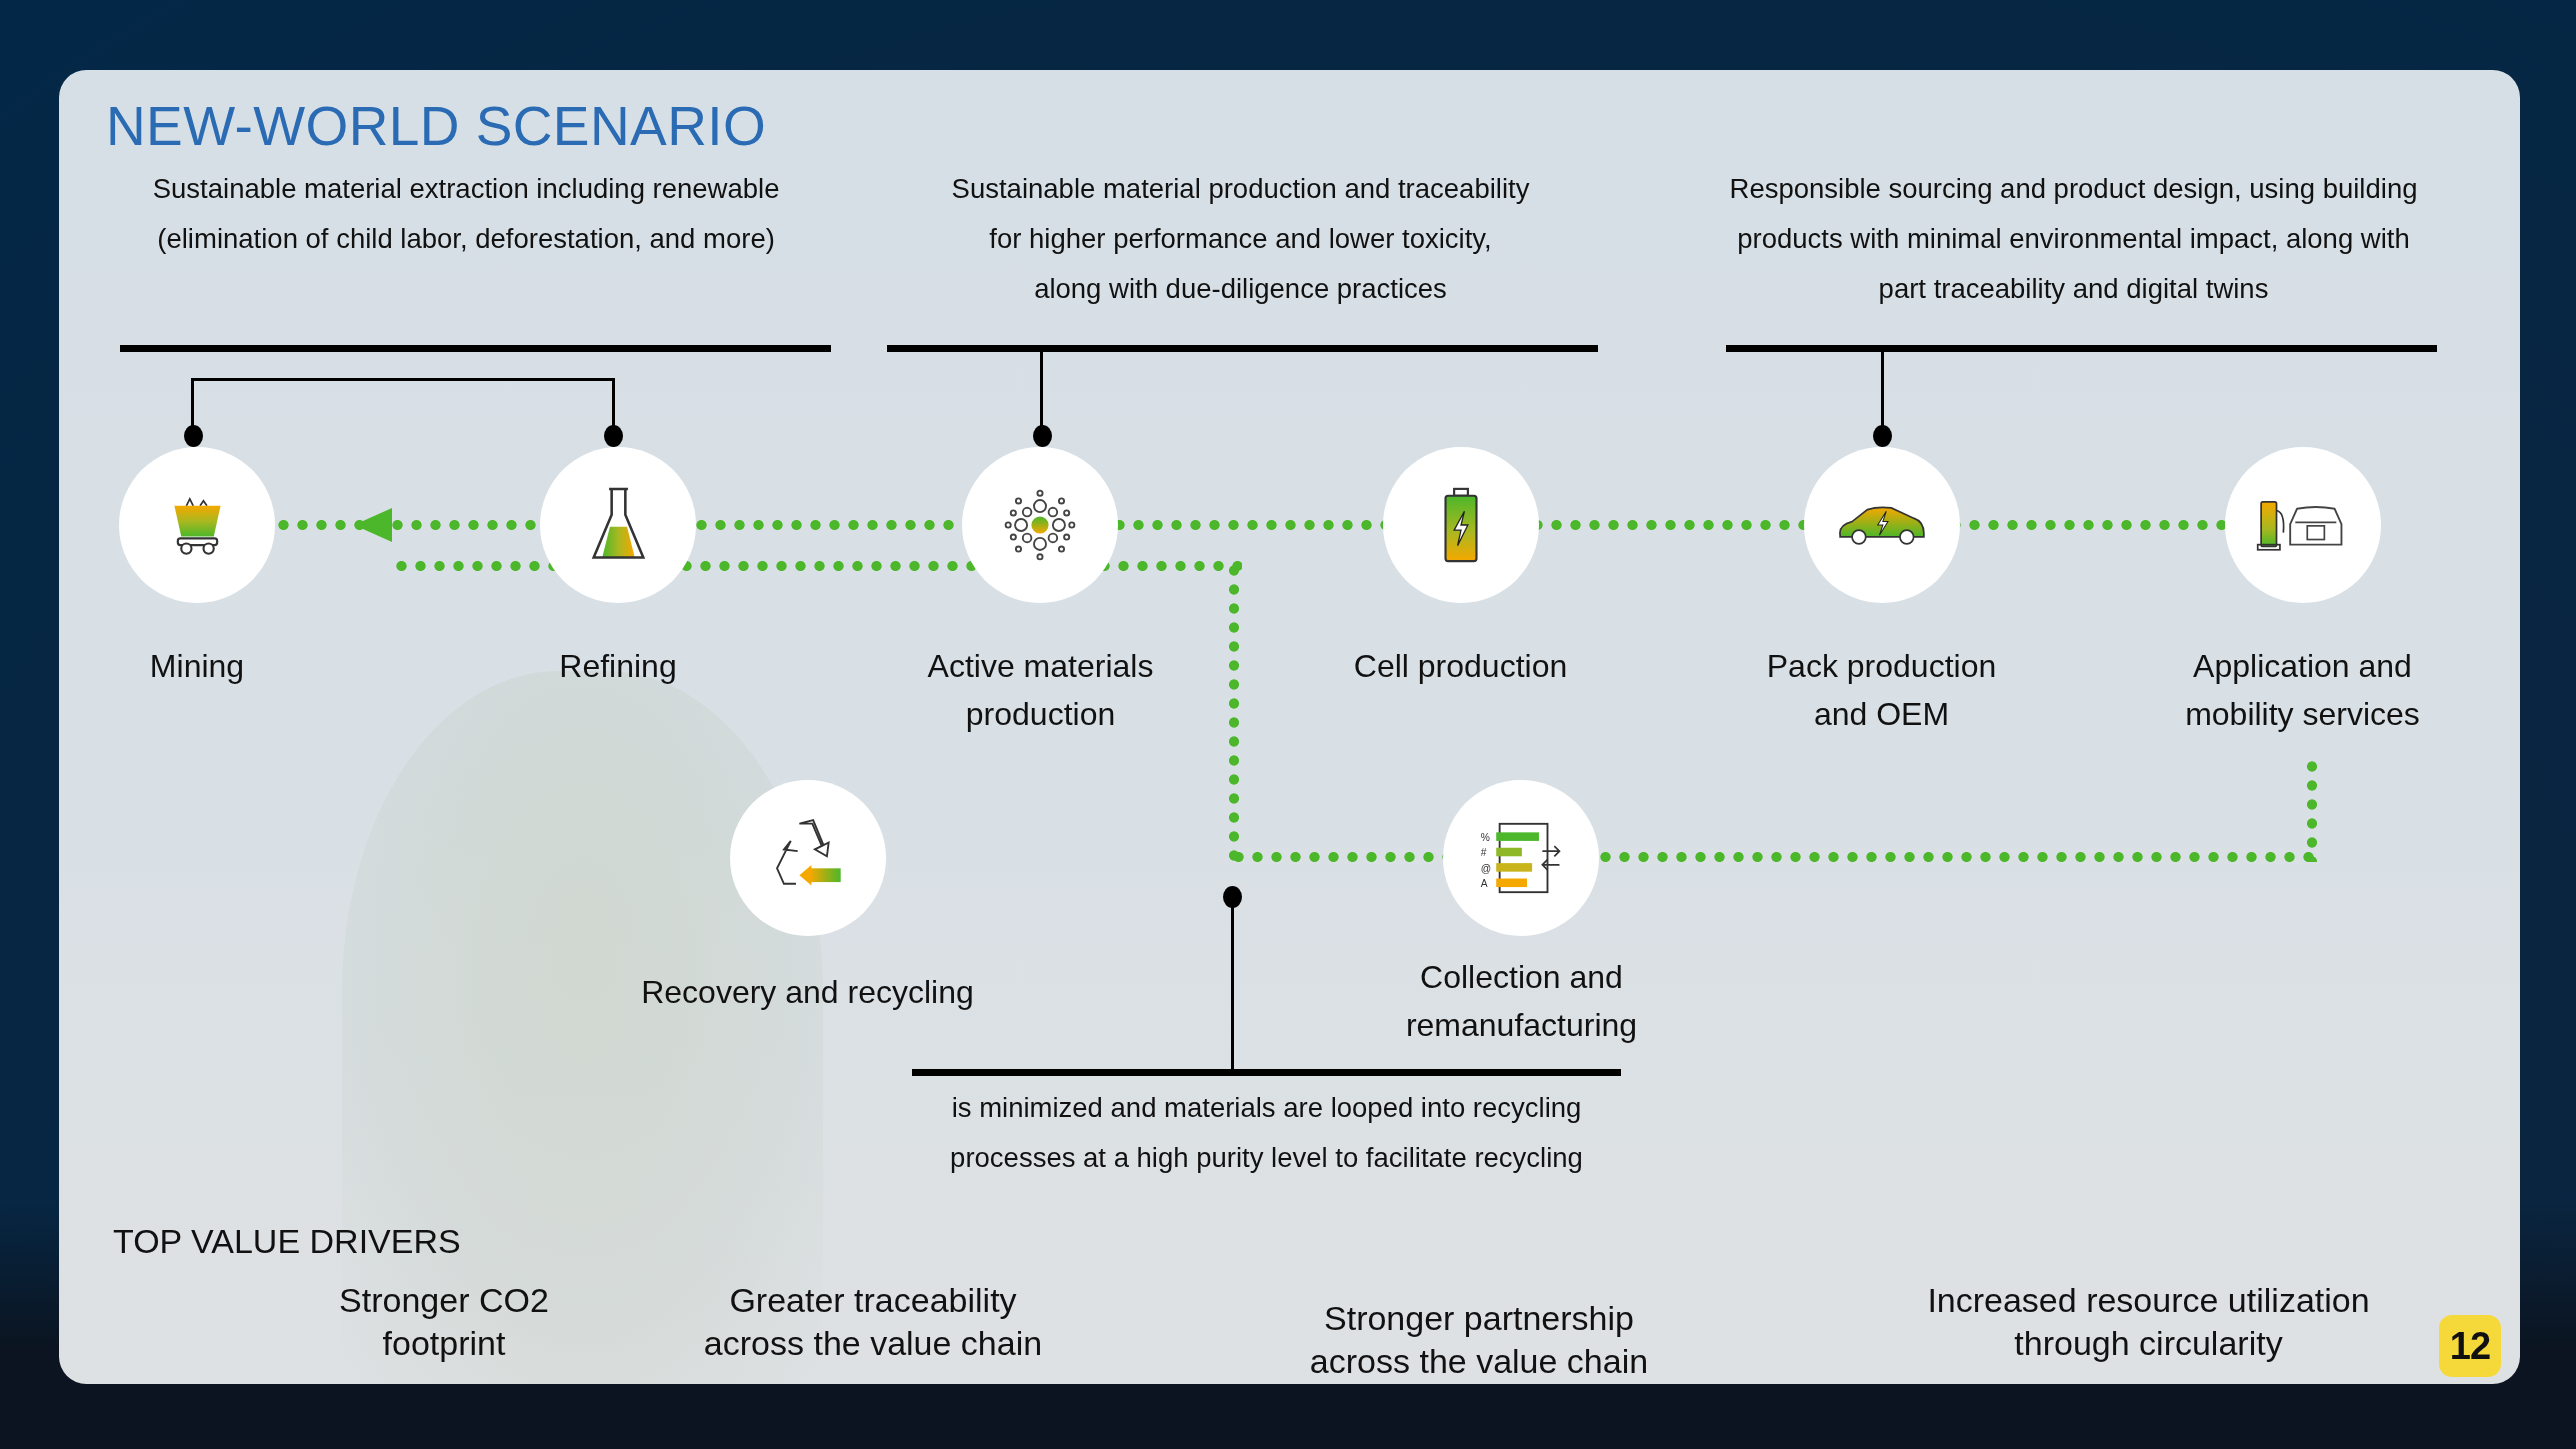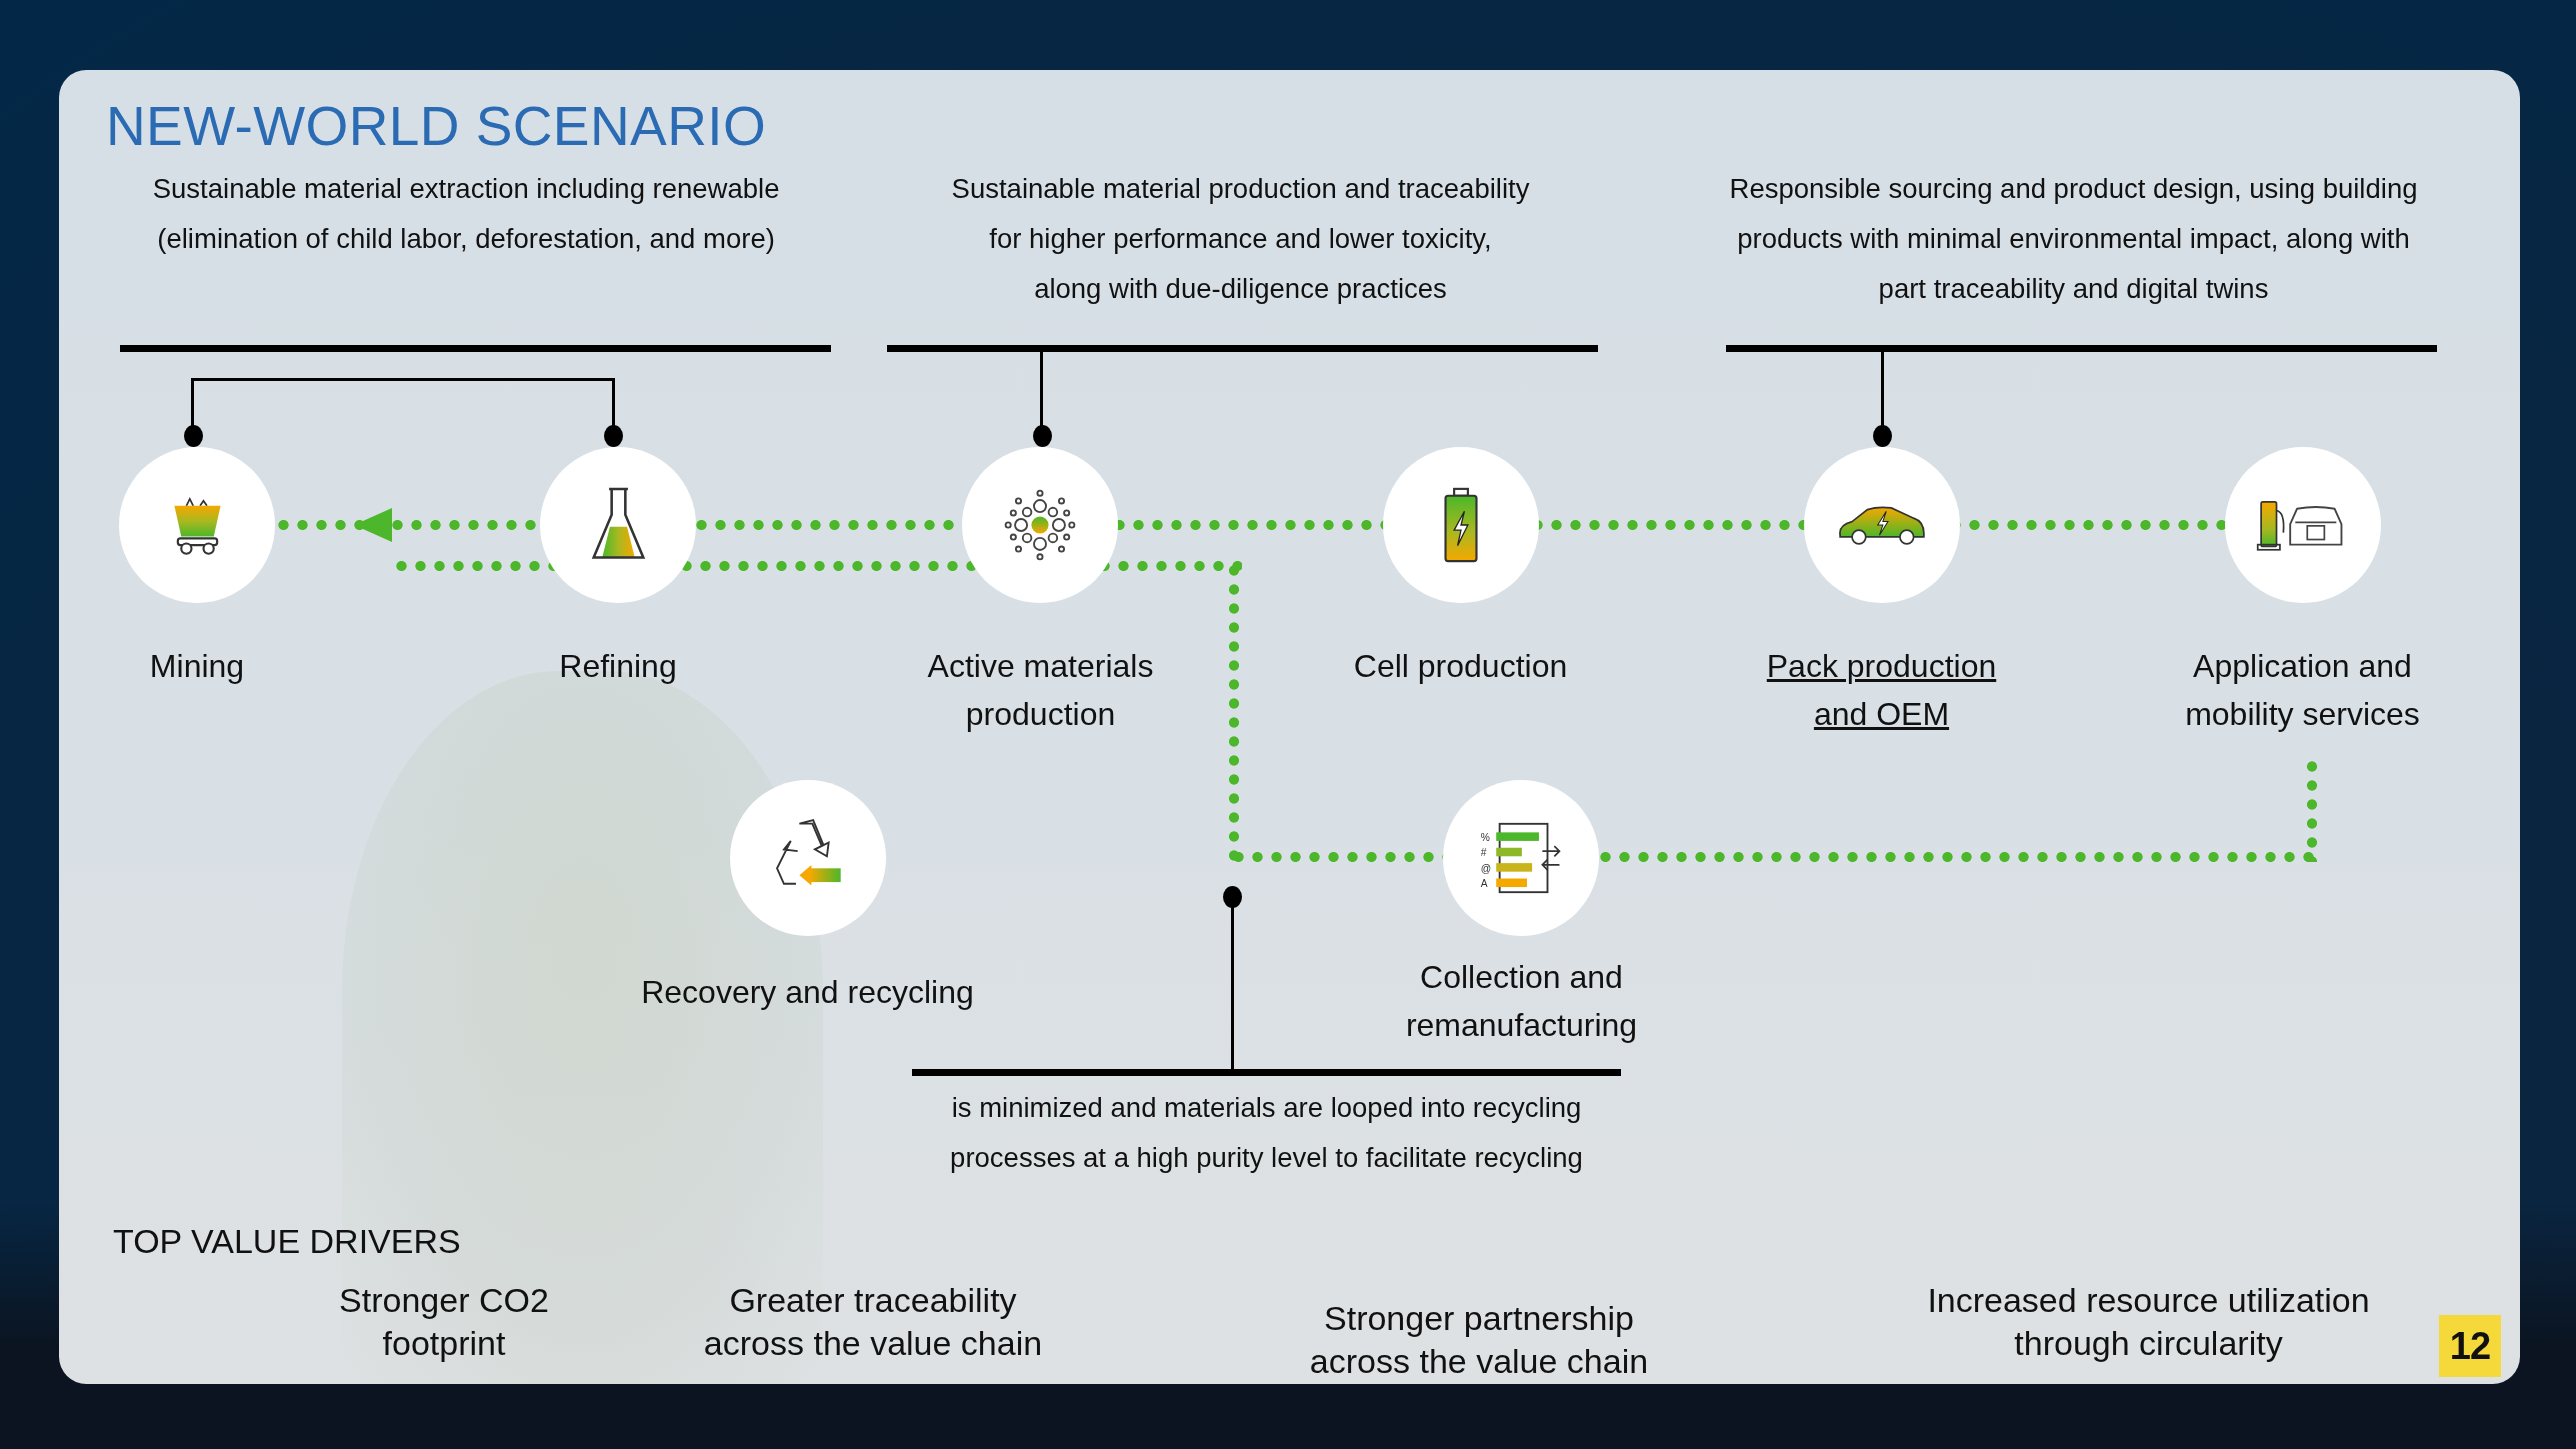--- a/index.html
+++ b/index.html
@@ -265,21 +265,21 @@
   <div class="abs label" style="left:473px; top:572px; width:172px;">
     <div>Refining</div>
   </div>
   <div class="abs label" style="left:810px; top:572px; width:343px;">
     <div>Active materials</div>
     <div>production</div>
   </div>
   <div class="abs label" style="left:1230px; top:572px; width:343px;">
     <div>Cell production</div>
   </div>
-  <div class="abs label" style="left:1651px; top:572px; width:343px;text-decoration:underline;">
+  <div class="abs label" style="left:1651px; top:572px; width:343px;">
     <div>Pack production</div>
     <div>and OEM</div>
   </div>
   <div class="abs label" style="left:2072px; top:572px; width:343px;">
     <div>Application and</div>
     <div>mobility services</div>
   </div>
   <div class="abs label" style="left:534px; top:898px; width:429px;">
     <div>Recovery and recycling</div>
   </div>
@@ -299,15 +299,15 @@
   </div>
   <div class="abs driver" style="left:1214px; top:1209px; width:412px;margin-top:18px;">
     <div>Stronger partnership</div>
     <div>across the value chain</div>
   </div>
   <div class="abs driver" style="left:1832px; top:1209px; width:515px;">
     <div>Increased resource utilization</div>
     <div>through circularity</div>
   </div>
 
-  <div class="abs page-badge" style="left:2380px; top:1245px;">12</div>
+  <div class="abs page-badge" style="left:2380px; top:1245px;border-radius:13px;">12</div>
 </div>
 
 
 </body></html>

